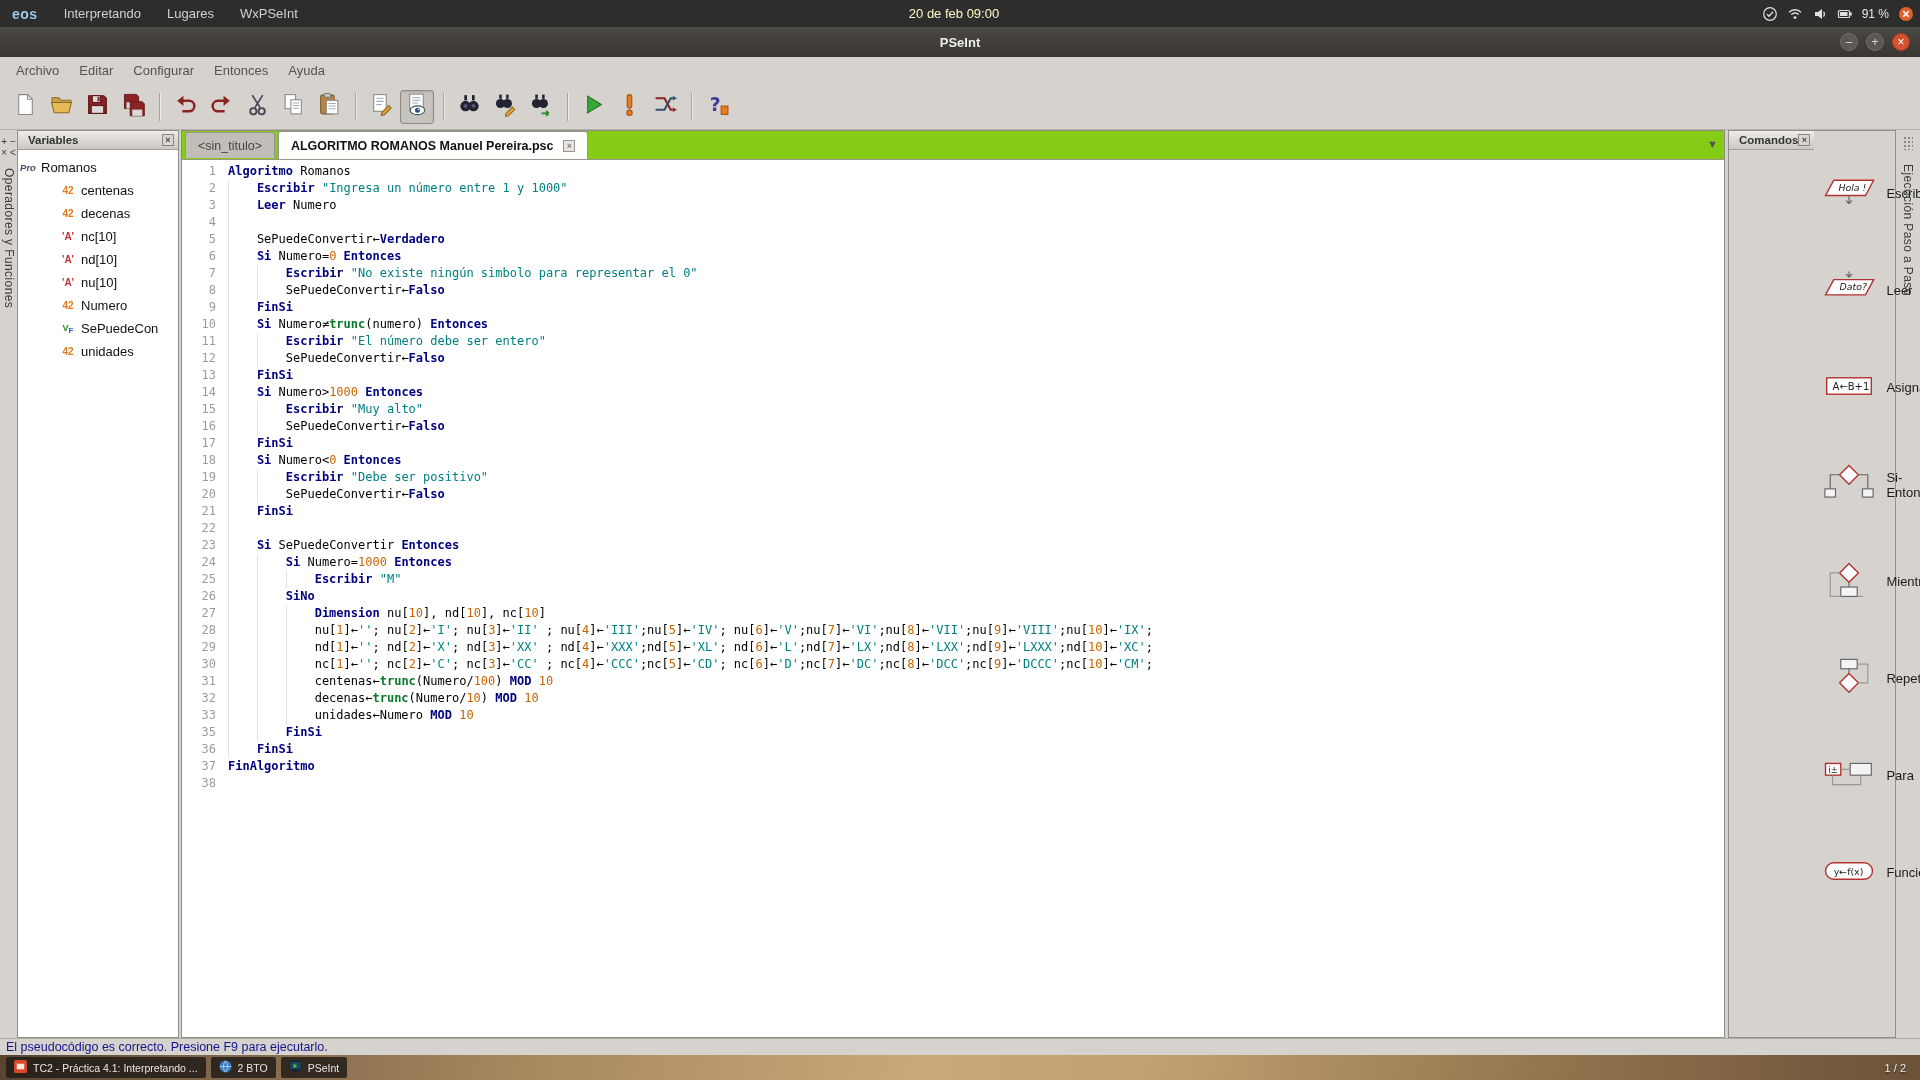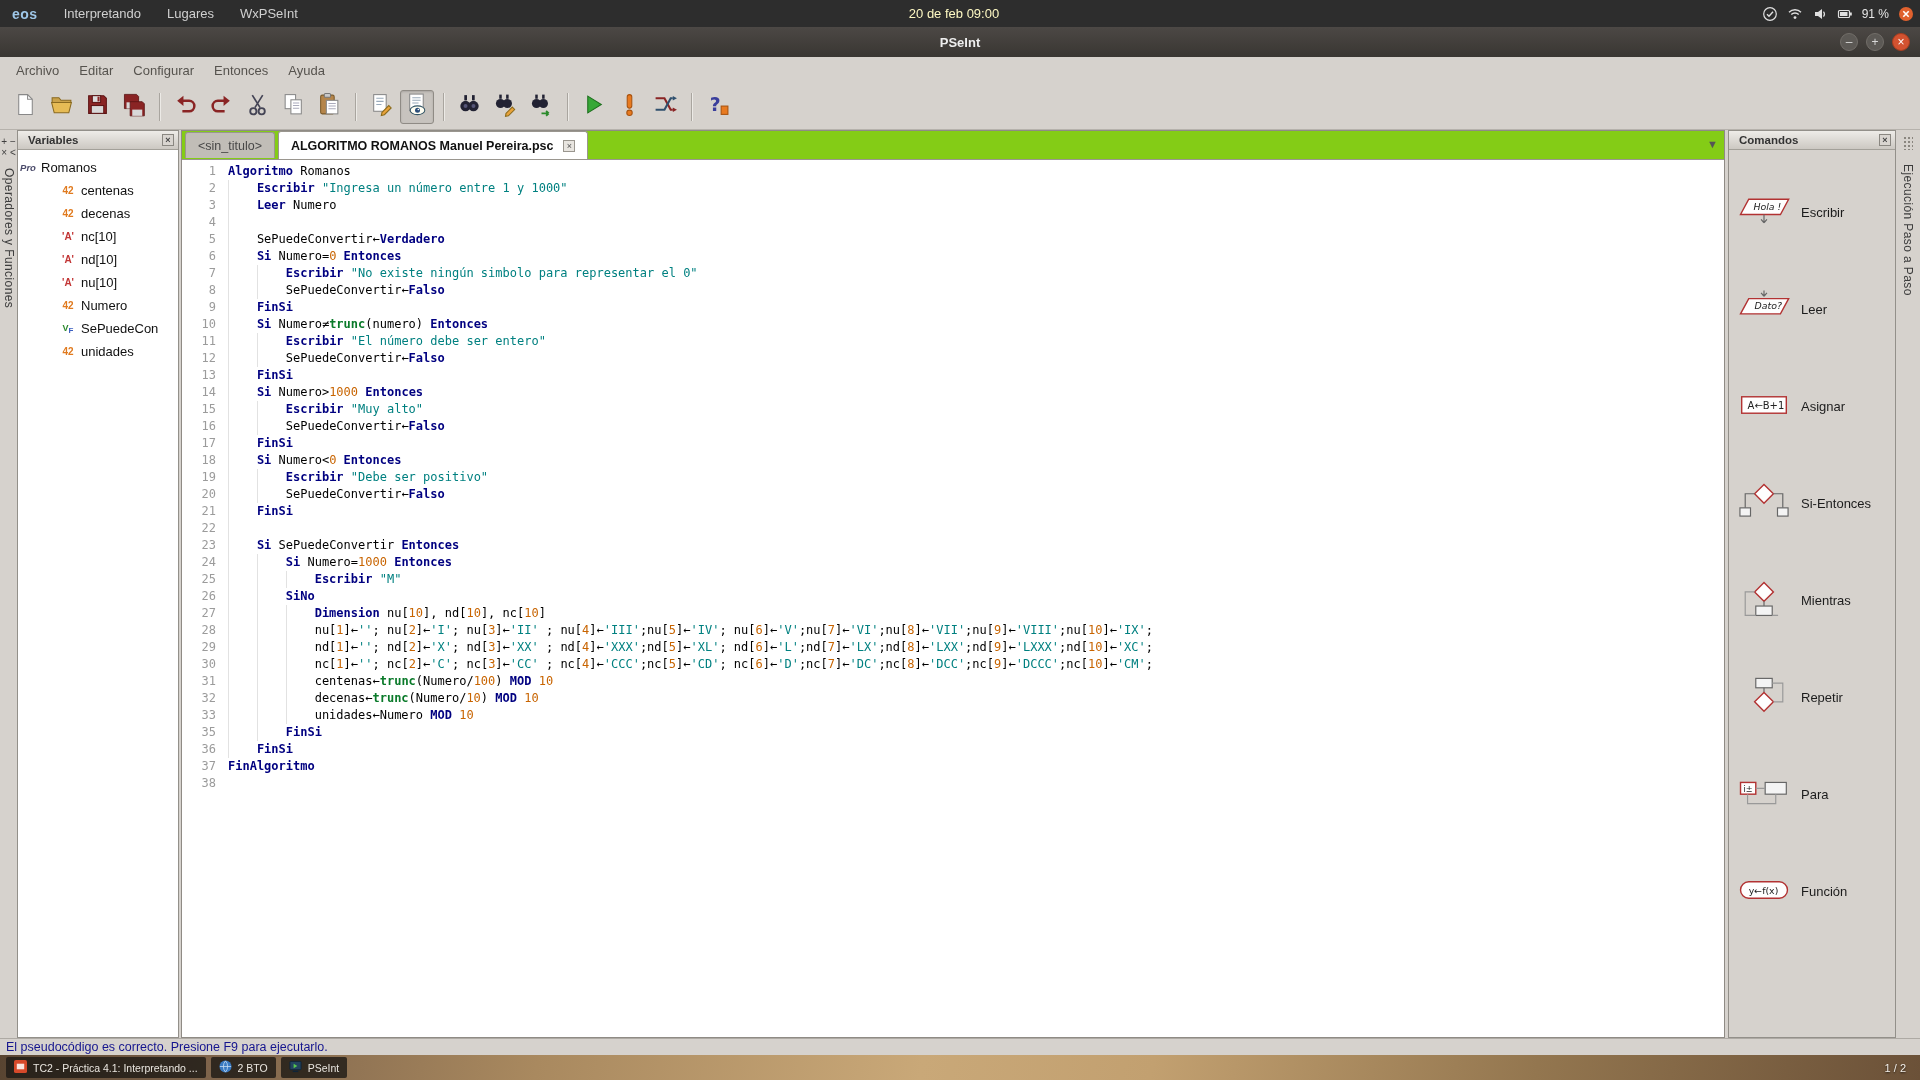--- a/index.html
+++ b/index.html
@@ -48,21 +48,21 @@
 .var-row.child{padding-left:40px}
 .vbadge{width:20px;flex:0 0 20px;margin-right:3px;text-align:center}
 .b-number{color:#e07a1e;font-weight:bold;font-size:10px}
 .b-char{color:#c23434;font-weight:bold;font-size:10px}
 .b-process{color:#4a4a6a;font-size:9.5px;font-style:italic;font-weight:bold}
 .b-logic{font-size:9px;font-weight:bold}
 .b-logic .lv{color:#2f8a2f}
 .b-logic .lf{color:#3a5ec0;font-size:8px;vertical-align:-2px}
 
 
-#cmds-panel{position:absolute;left:1728px;top:130px;width:168px;height:908px;background:#d6d2cd;border:1px solid #93908a;display:flex;flex-direction:column}
+#cmds-panel{position:absolute;left:1728px;top:130px;width:168px;height:908px;background:#d6d2cd;border:1px solid #93908a;display:flex;}
 #cmds-body{flex:1;padding-top:14px}
 .cmd-item{height:97px;display:flex;align-items:center;padding-left:8px}
 .cmd-icon{width:56px;flex:0 0 56px}
 .cmd-icon svg{width:54px;height:40px}
 .cmd-label{margin-left:8px;font-size:13px;color:#1c1c1c}
 
 
 #editor{position:absolute;left:181px;top:130px;width:1544px;height:908px;border:1px solid #8f8b85;background:#fff;display:flex;flex-direction:column}
 #tabbar{height:29px;flex:0 0 29px;background:#84cc16;display:flex;align-items:center;position:relative;border-bottom:1px solid #9a968f}
 .tab{height:26px;display:flex;align-items:center;padding:0 12px;background:#c1bdb7;border:1px solid #9a968f;border-bottom:none;margin-left:3px;font-size:12.5px;color:#474747;border-radius:3px 3px 0 0}

